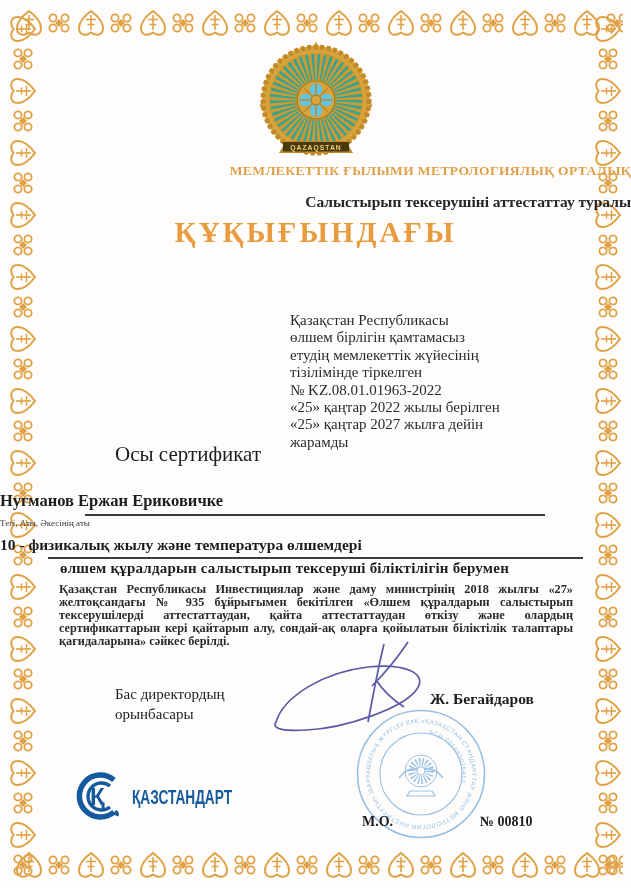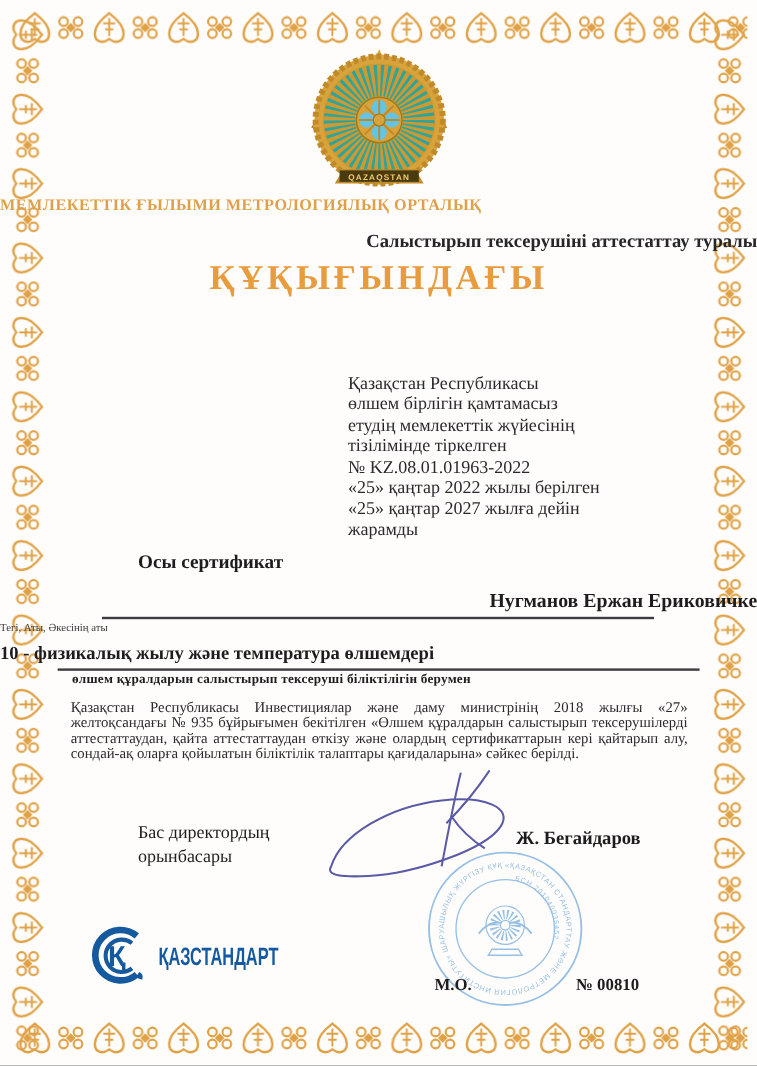--- a/index.html
+++ b/index.html
@@ -5,58 +5,58 @@
   html,body{margin:0;padding:0;background:#888;}
   .page{
     position:relative;width:631px;height:888px;margin:0 auto;
     background:#fefdfb;overflow:hidden;
     font-family:"Liberation Serif","DejaVu Serif",serif;color:#1d1d1f;
   }
   .abs{position:absolute;}
   svg{display:block;}
   .border-strip{position:absolute;z-index:1;}
   .org-title{
-    top:163px;left:0;width:631px;text-align:left;
+    top:163px;left:0;width:631px;text-align:right;
     font-size:13.5px;font-weight:bold;color:#dfa049;letter-spacing:.4px;z-index:3;
   }
   .subtitle{
     top:193px;left:0;width:631px;text-align:right;
     font-size:15.5px;font-weight:bold;color:#26262a;z-index:3;
   }
   .doc-type{
     top:216px;left:0;width:631px;text-align:center;
     font-size:29px;font-weight:bold;color:#e89c3e;letter-spacing:3px;z-index:3;
   }
   .reg-block{
     top:312px;left:290px;width:280px;
     font-size:15px;font-weight:normal;line-height:17.4px;white-space:pre-line;
     color:#2a2a2e;z-index:3;
   }
-  .intro{top:460px;left:115px;font-size:16px;font-weight:bold;z-index:3;}
+  .intro{top:442px;left:115px;font-size:21px;font-weight:normal;z-index:3;}
   .holder-name{
-    top:491px;left:0;width:631px;text-align:right;
+    top:491px;left:0;width:631px;text-align:left;
     font-size:16.5px;font-weight:bold;z-index:3;
   }
   .rule{position:absolute;background:#3c3c40;height:1.5px;z-index:3;}
   .rule-name{top:514px;left:85px;width:460px;}
   .holder-caption{
     top:518px;left:0;width:631px;text-align:left;font-size:9px;color:#3a3a3e;z-index:3;
   }
   .qual-1{
     top:536px;left:0;width:631px;text-align:left;
     font-size:15.5px;font-weight:bold;z-index:3;
   }
   .rule-qual{top:557px;left:48px;width:535px;}
   .qual-2{
-    top:560px;left:60px;width:515px;font-size:11px;font-weight:bold;
+    top:560px;left:60px;width:515px;font-size:15px;font-weight:bold;
     letter-spacing:.2px;z-index:3;
   }
   .basis{
     top:583px;left:59px;width:514px;
-    font-size:12.3px;font-weight:normal;line-height:13.1px;
+    font-size:12.3px;font-weight:bold;line-height:13.1px;
     text-align:justify;color:#2a2a2e;z-index:3;
   }
   .sign-title{
     top:684px;left:115px;font-size:15px;font-weight:normal;line-height:20px;
     white-space:pre-line;z-index:4;
   }
   .signer{top:690px;left:430px;font-size:15.5px;font-weight:bold;z-index:4;}
   .seal-label{top:814px;left:362px;font-size:14px;font-weight:bold;z-index:4;}
   .cert-number{top:814px;left:480px;font-size:14px;font-weight:bold;z-index:4;}
   .emblem{top:40px;left:256px;z-index:3;}

